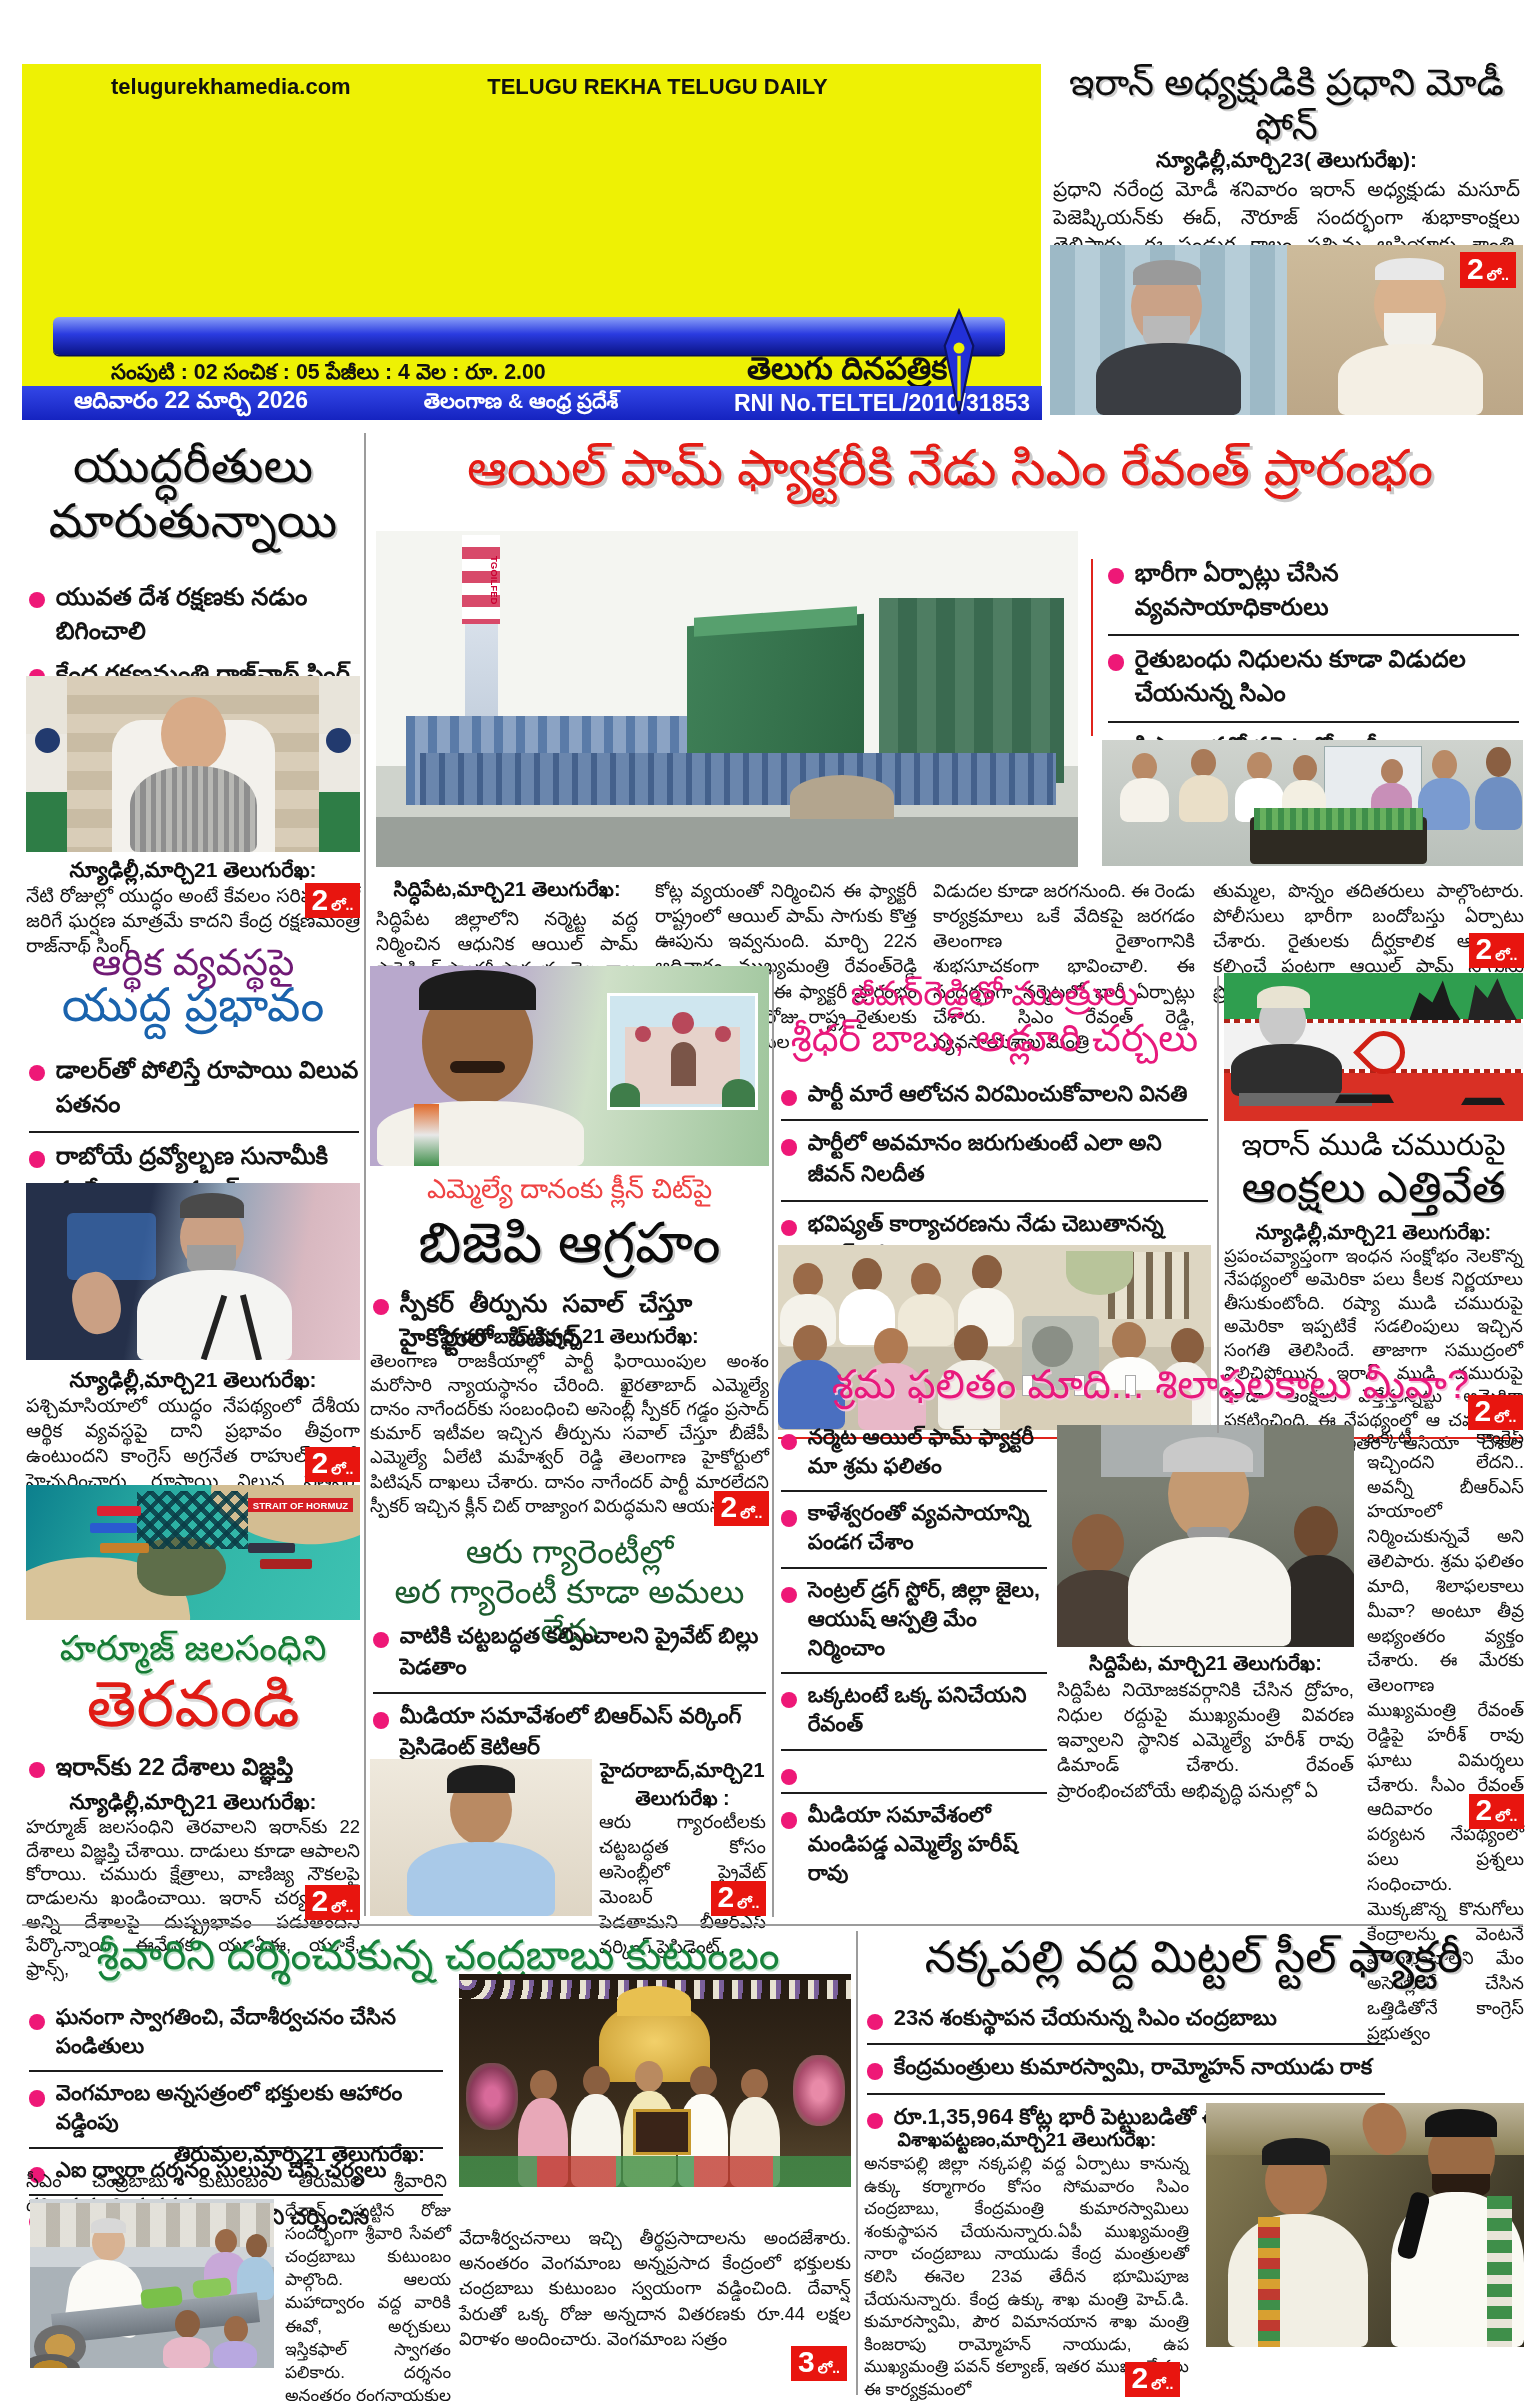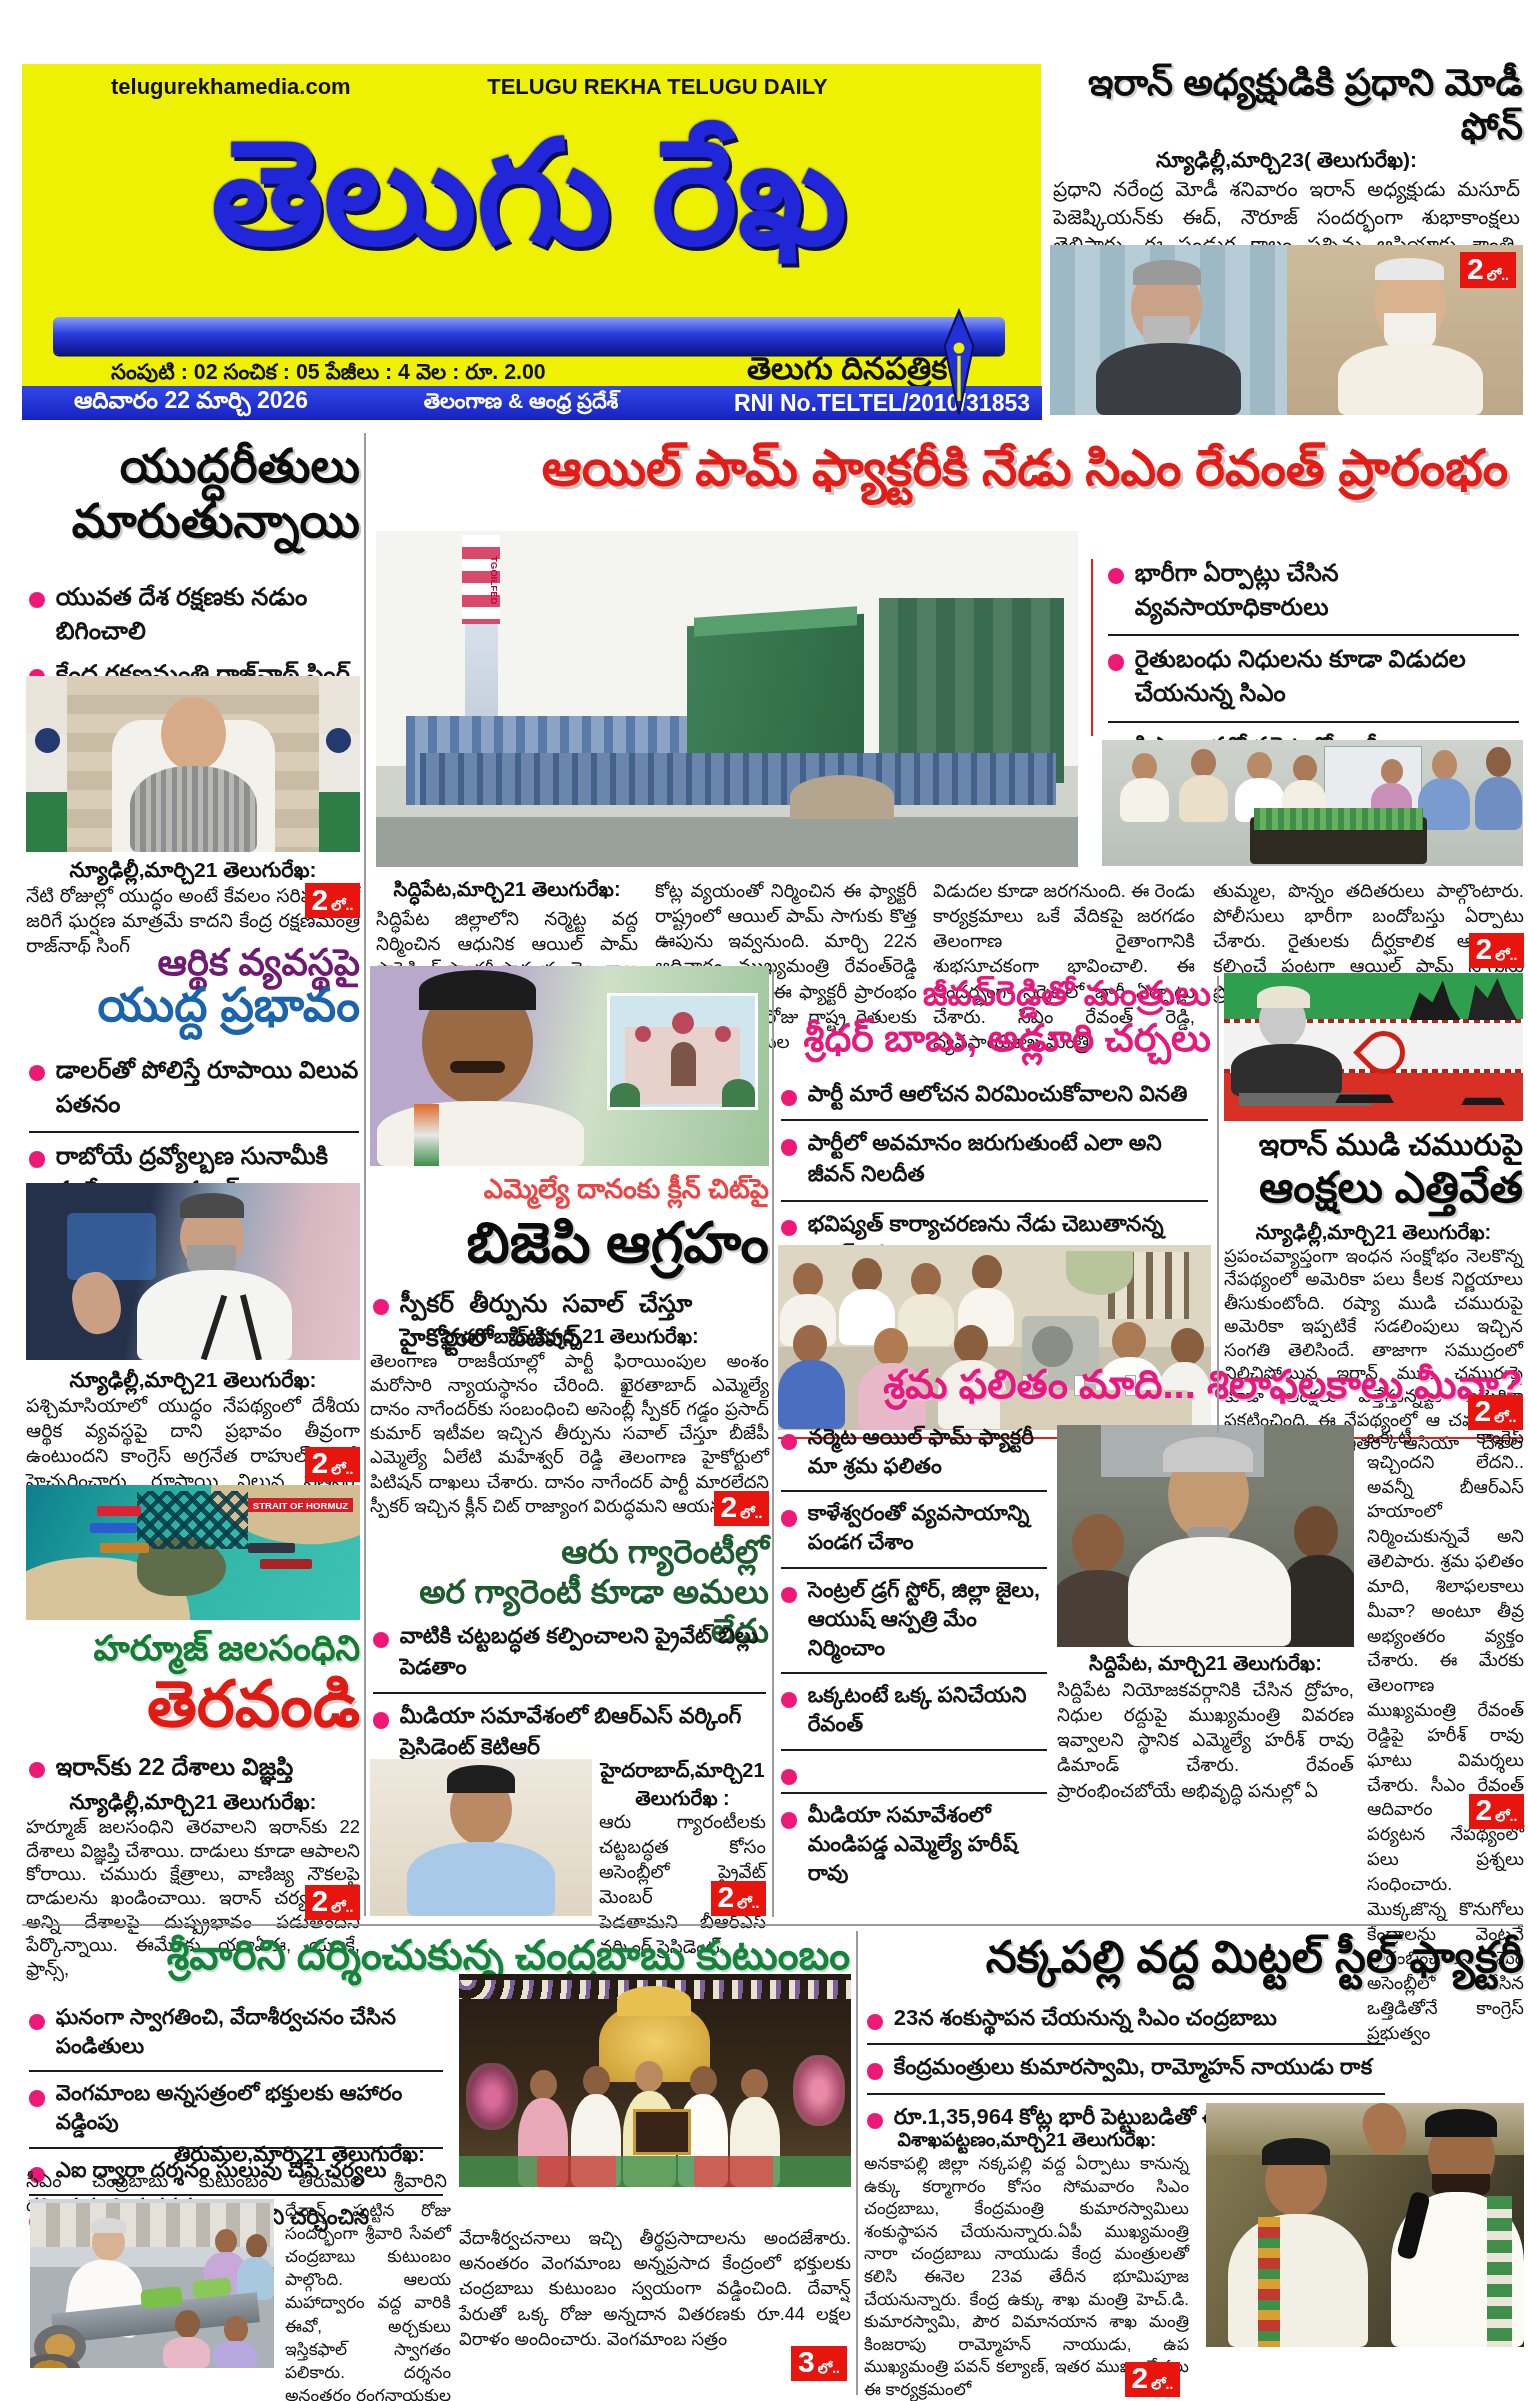--- a/index.html
+++ b/index.html
@@ -15,21 +15,21 @@
            text-shadow:3px 3.7px 0 #0a1050, 0 0 2.2px #0a0f66;}
   .mh-bar{position:absolute;left:31px;top:253px;width:952px;height:38px;border-radius:6px;
           background:linear-gradient(180deg,#8ba0f8 0%,#2a3be0 45%,#0a1385 100%);box-shadow:0 1.5px 0 #0a1050;}
   .mh-issue{position:absolute;left:89px;top:296px;font-size:21.4px;font-weight:bold;color:#101010;}
   .mh-daily{position:absolute;left:725px;top:287px;font-size:31px;font-weight:bold;color:#101010;}
   #dateband{position:absolute;left:22px;top:386px;width:1020px;height:34px;
             background:linear-gradient(#3347e8,#1523c0);display:flex;align-items:center;
             color:#fff;font-weight:bold;font-size:23px;}
   #dateband .d1{margin-left:52px;} #dateband .d2{margin:0 auto;font-size:21px;} #dateband .d3{margin-right:12px;}
   
-  .hl{position:absolute;text-align:right;font-weight:bold;line-height:1.18;}
+  .hl{position:absolute;text-align:center;font-weight:normal;line-height:1.18;}
   .dl{position:absolute;text-align:center;font-weight:bold;font-size:21px;color:#111;}
   .bd-txt{position:absolute;text-align:justify;color:#131313;}
   .bi{display:flex;gap:10.4px;align-items:flex-start;font-weight:bold;color:#151515;}
   .dot{width:16.3px;height:16.3px;border-radius:50%;background:#ee1877;flex:none;margin-top:9px;}
   .ul{border-bottom:2.2px solid #1c1c1c;padding-bottom:7.4px;}
   .bi+.bi{margin-top:9px;}
   .badge{position:absolute;background:#e8150f;color:#fff;display:flex;align-items:flex-end;gap:3px;
          padding:1.5px 6.7px 3.7px;line-height:1;z-index:5;}
   .badge .n{font-size:30px;font-weight:bold;} .badge .s{font-size:14px;font-weight:bold;padding-bottom:2.2px;}
   .photo{position:absolute;overflow:hidden;background:#d8d8d0;}
@@ -40,21 +40,20 @@
   .bd{position:absolute;border-radius:46% 46% 7.4px 7.4px;}
 </style>
 </head>
 <body>
 
 <div id="page">
 
   <div id="masthead">
     <div class="mh-site">telugurekhamedia.com</div>
     <div class="mh-tag">TELUGU REKHA TELUGU DAILY</div>
-    <div class="mh-logo">తెలుగు రేఖ</div>
     <div class="mh-bar"></div>
     <div class="abs" style="left:915px;top:244px;width:44px;height:111px;z-index:3;">
       <svg width="44" height="111" viewBox="0 0 40 100">
           <path d="M20 2 L33 34 L20 96 L7 34 Z" fill="#2230d8" stroke="#0c1260" stroke-width="2"></path>
           <circle cx="20" cy="36" r="5" fill="#eef104"></circle>
           <line x1="20" y1="43" x2="20" y2="84" stroke="#eef104" stroke-width="3"></line>
         </svg>
     </div>
     <div class="mh-issue">సంపుటి : 02   సంచిక : 05   పేజీలు : 4    వెల : రూ. 2.00</div>
     <div class="mh-daily">తెలుగు దినపత్రిక</div>

